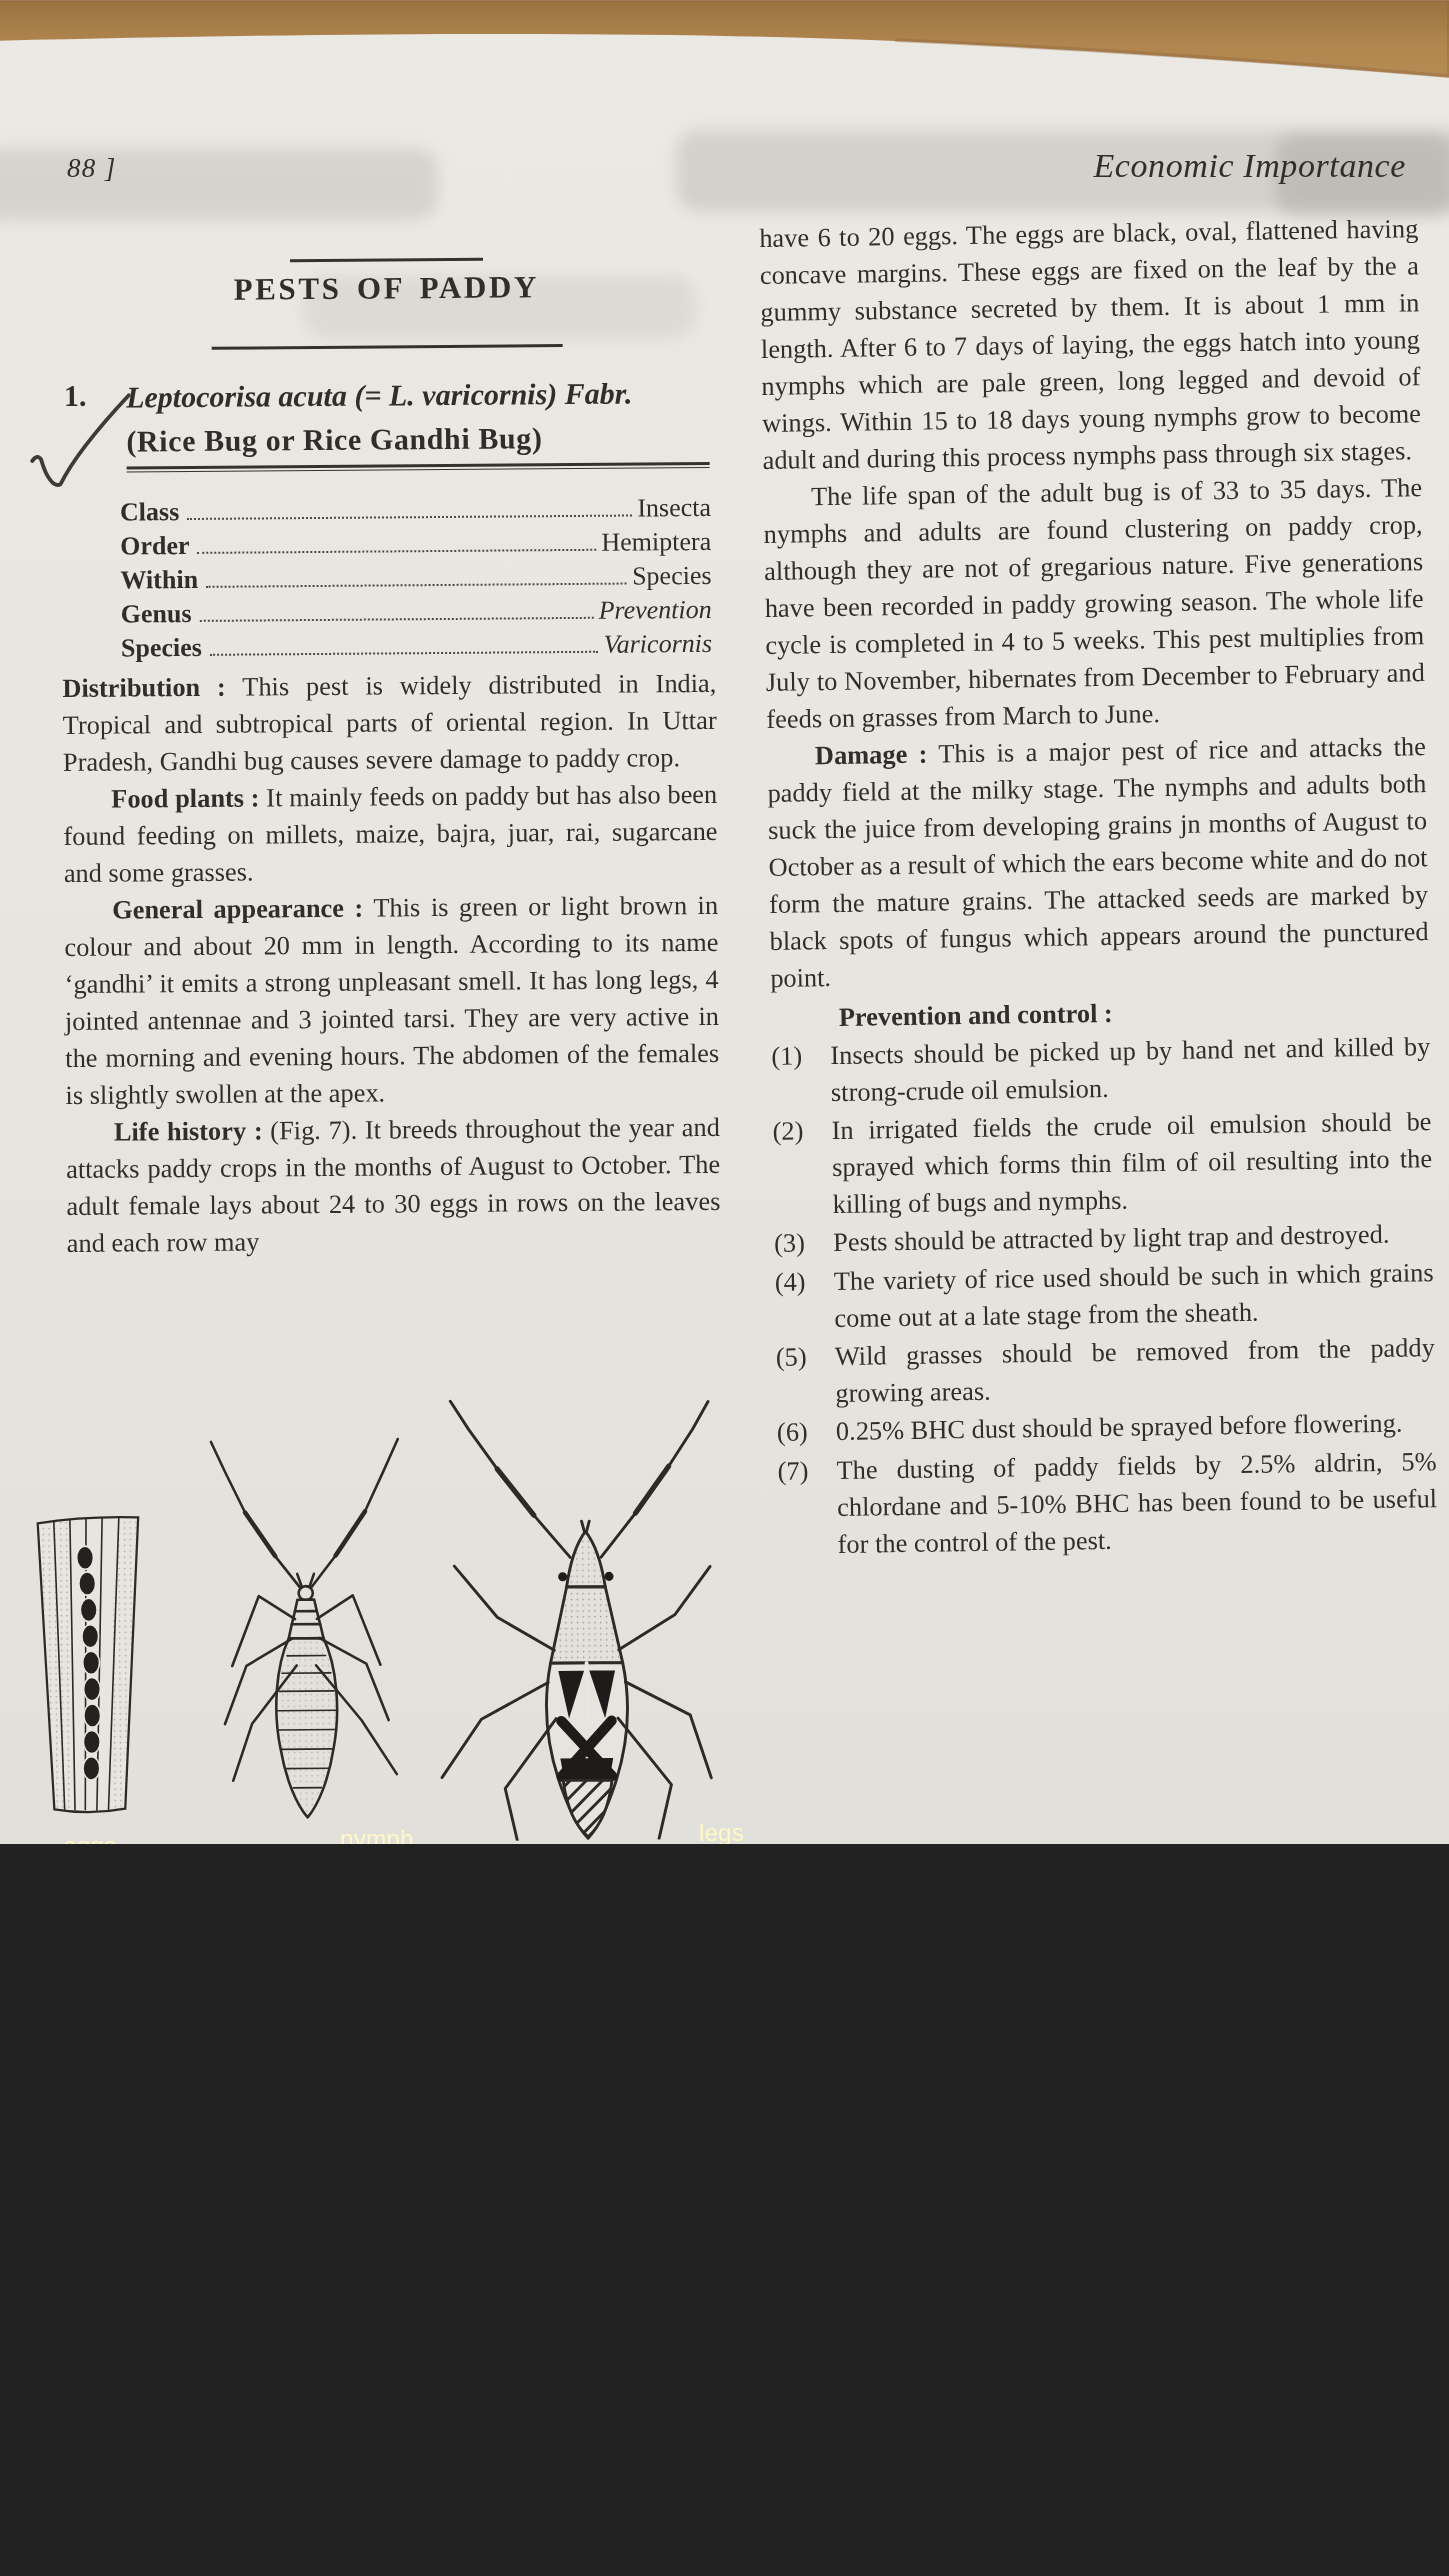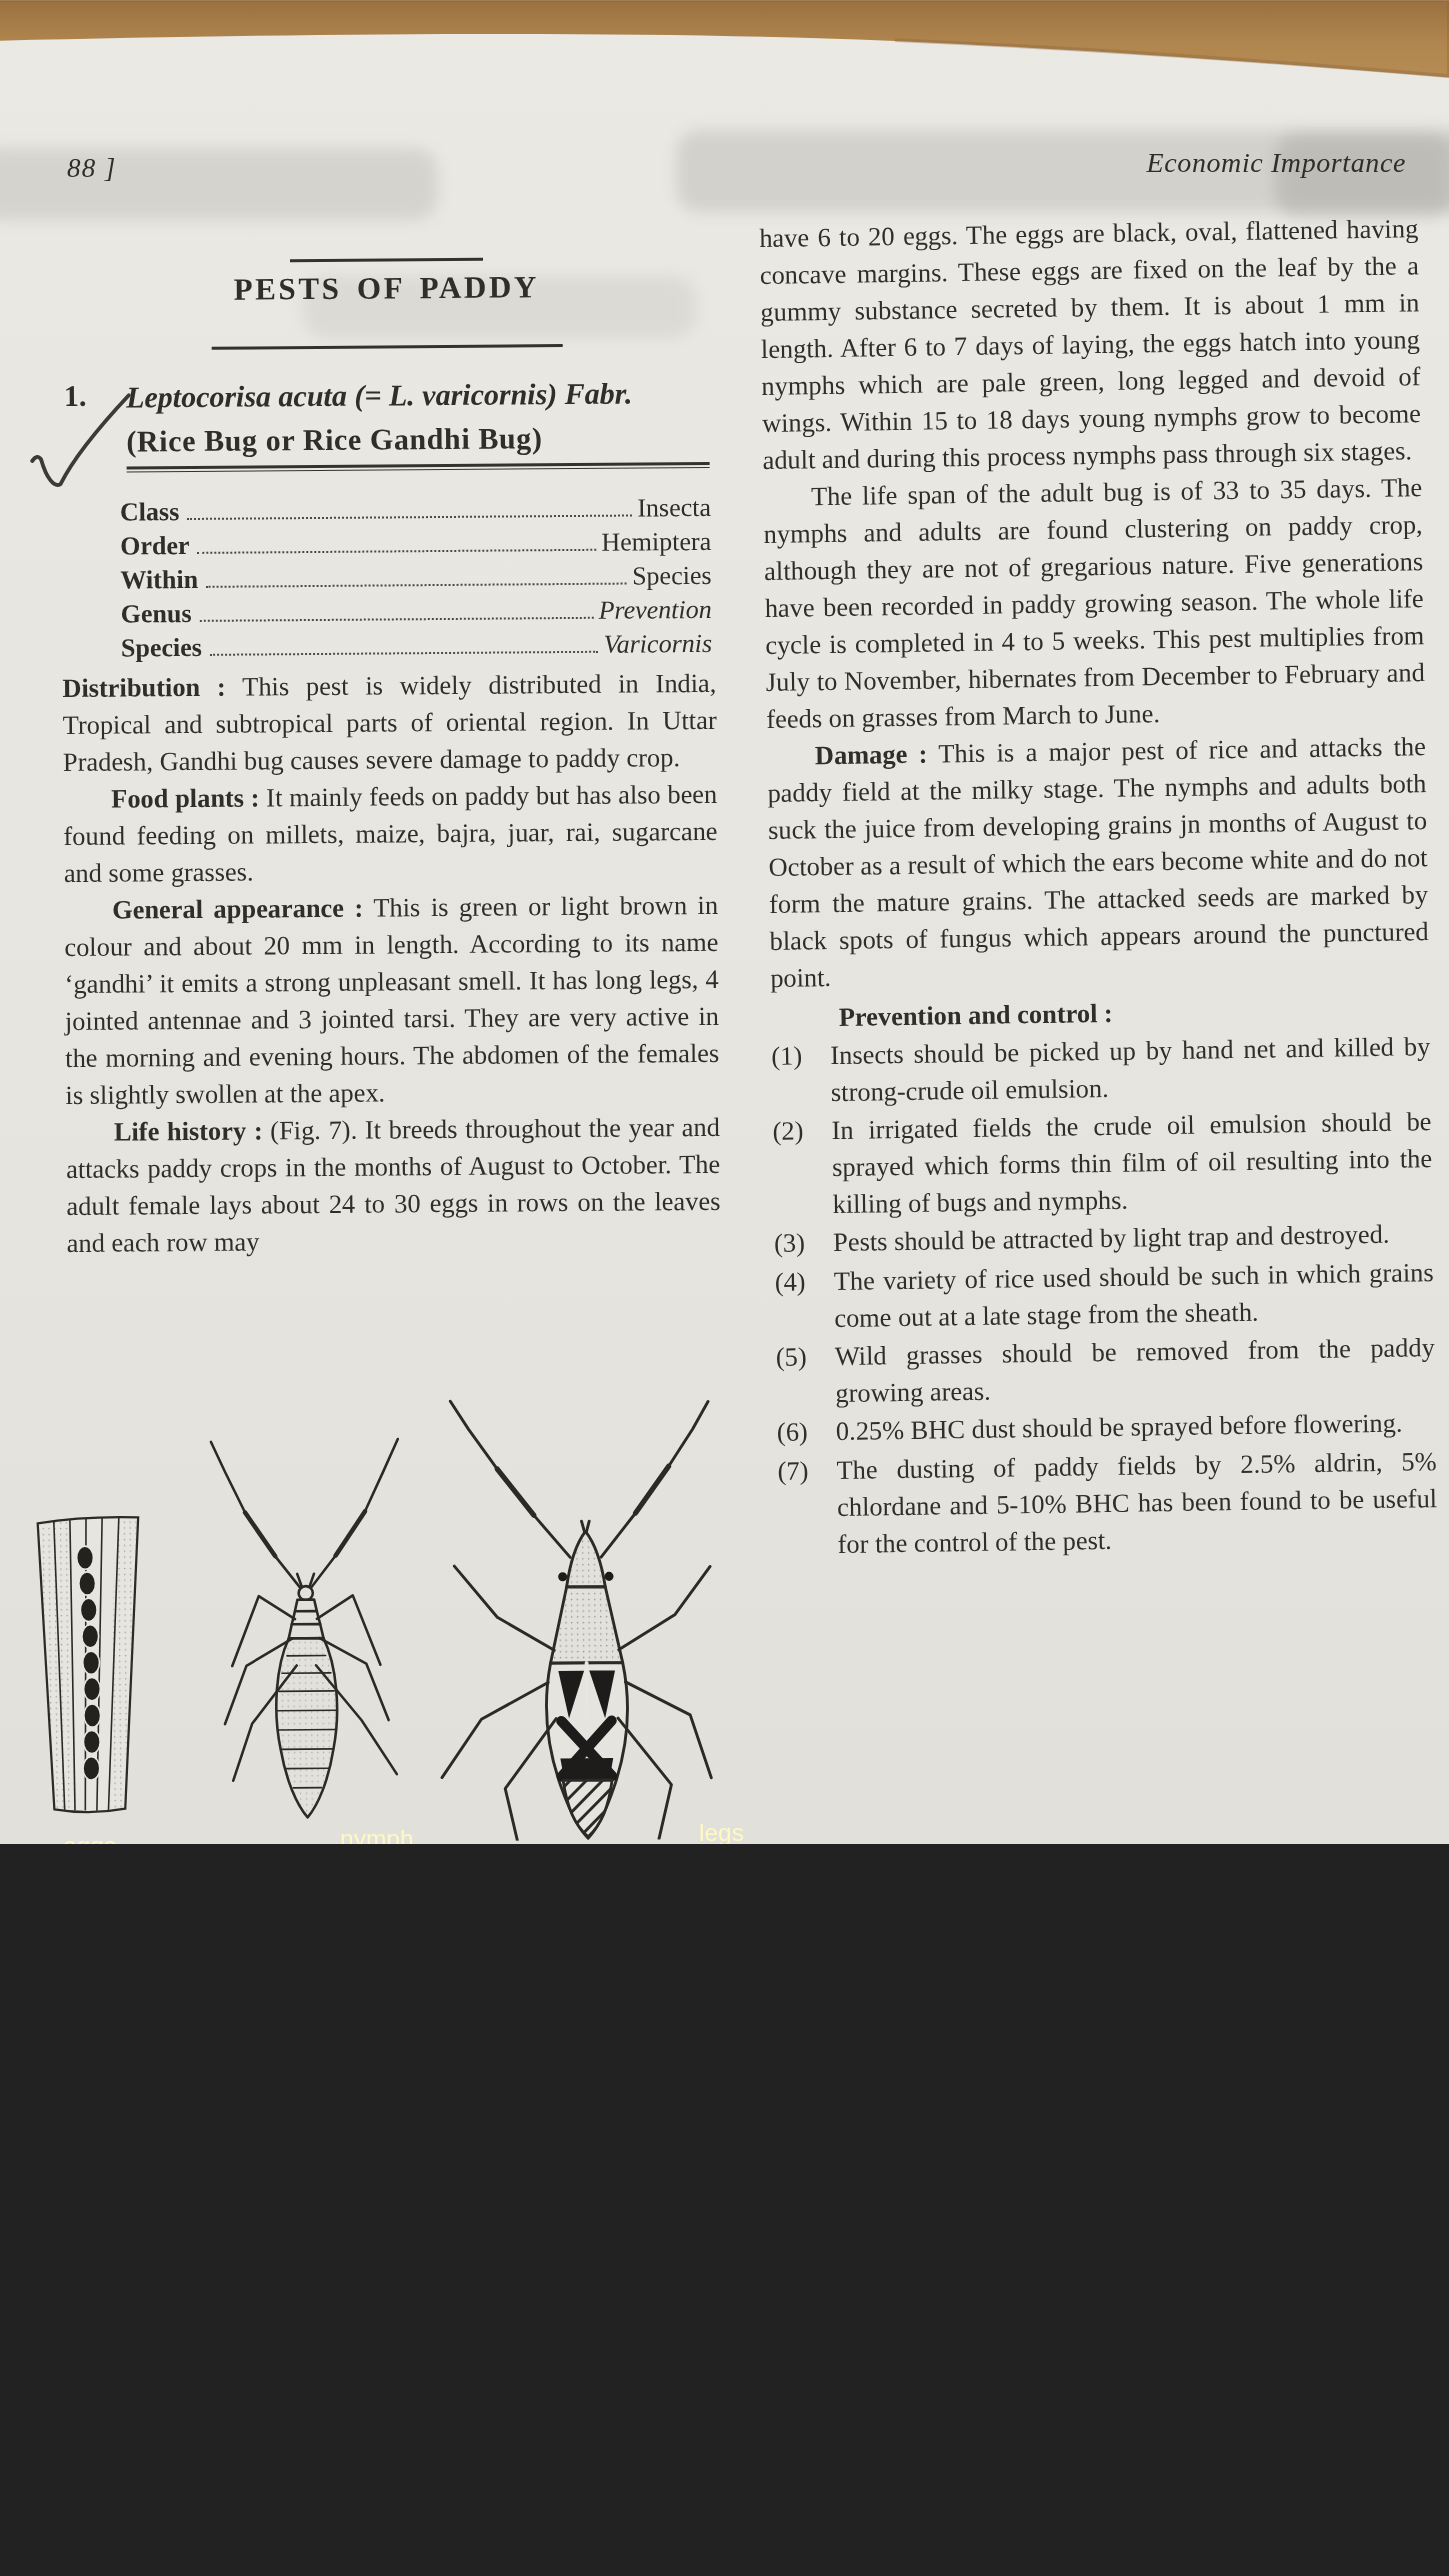--- a/index.html
+++ b/index.html
@@ -4,21 +4,21 @@
 <style>
   html,body{margin:0;padding:0;background:#222;}
   #stage{position:relative;width:1449px;height:1844px;overflow:hidden;
          background:linear-gradient(180deg,#cfcecา 0,#d0cfcb 0,#d6d5d1 60%,#dad9d5 100%);
          font-family:"Liberation Serif",serif;color:#2f2e2b;}
   .paper{position:absolute;left:0;top:0;width:1449px;height:2223px;
          background:linear-gradient(180deg,#ebe9e4 0%,#e8e6e1 35%,#e4e2dd 70%,#dfddd8 100%);}
   .smudge{position:absolute;background:#83827d;filter:blur(7.7px);border-radius:23px;}
   
   .pgnum{position:absolute;left:67px;top:153px;font-style:italic;font-size:27px;letter-spacing:1.3px;}
-  .runtitle{position:absolute;right:43px;top:147px;font-style:italic;font-size:28px;letter-spacing:0.6px;}
+  .runtitle{position:absolute;right:43px;top:147px;font-style:italic;font-size:34px;letter-spacing:0.6px;}
   
   .leftcol{position:absolute;left:59px;top:261px;width:654px;transform:rotate(-0.45deg);transform-origin:0 0;}
   .rule{background:#33322e;height:2.6px;}
   .rule-top{width:193px;margin:0 auto;}
   .title{font-size:31px;font-weight:bold;letter-spacing:2.6px;text-align:center;margin-top:9px;word-spacing:5.2px;}
   .rule-bottom{width:351px;margin:39px auto 0 auto;height:3.2px;}
   .heading{position:relative;margin-top:27px;}
   .hnum{position:absolute;left:3.9px;top:1.3px;font-size:30px;font-weight:bold;}
   .hline1{padding-left:66px;font-size:30px;font-weight:bold;font-style:italic;line-height:39px;}
   .hline2{padding-left:66px;font-size:30px;font-weight:bold;letter-spacing:0.6px;line-height:39px;margin-top:5.2px;}

